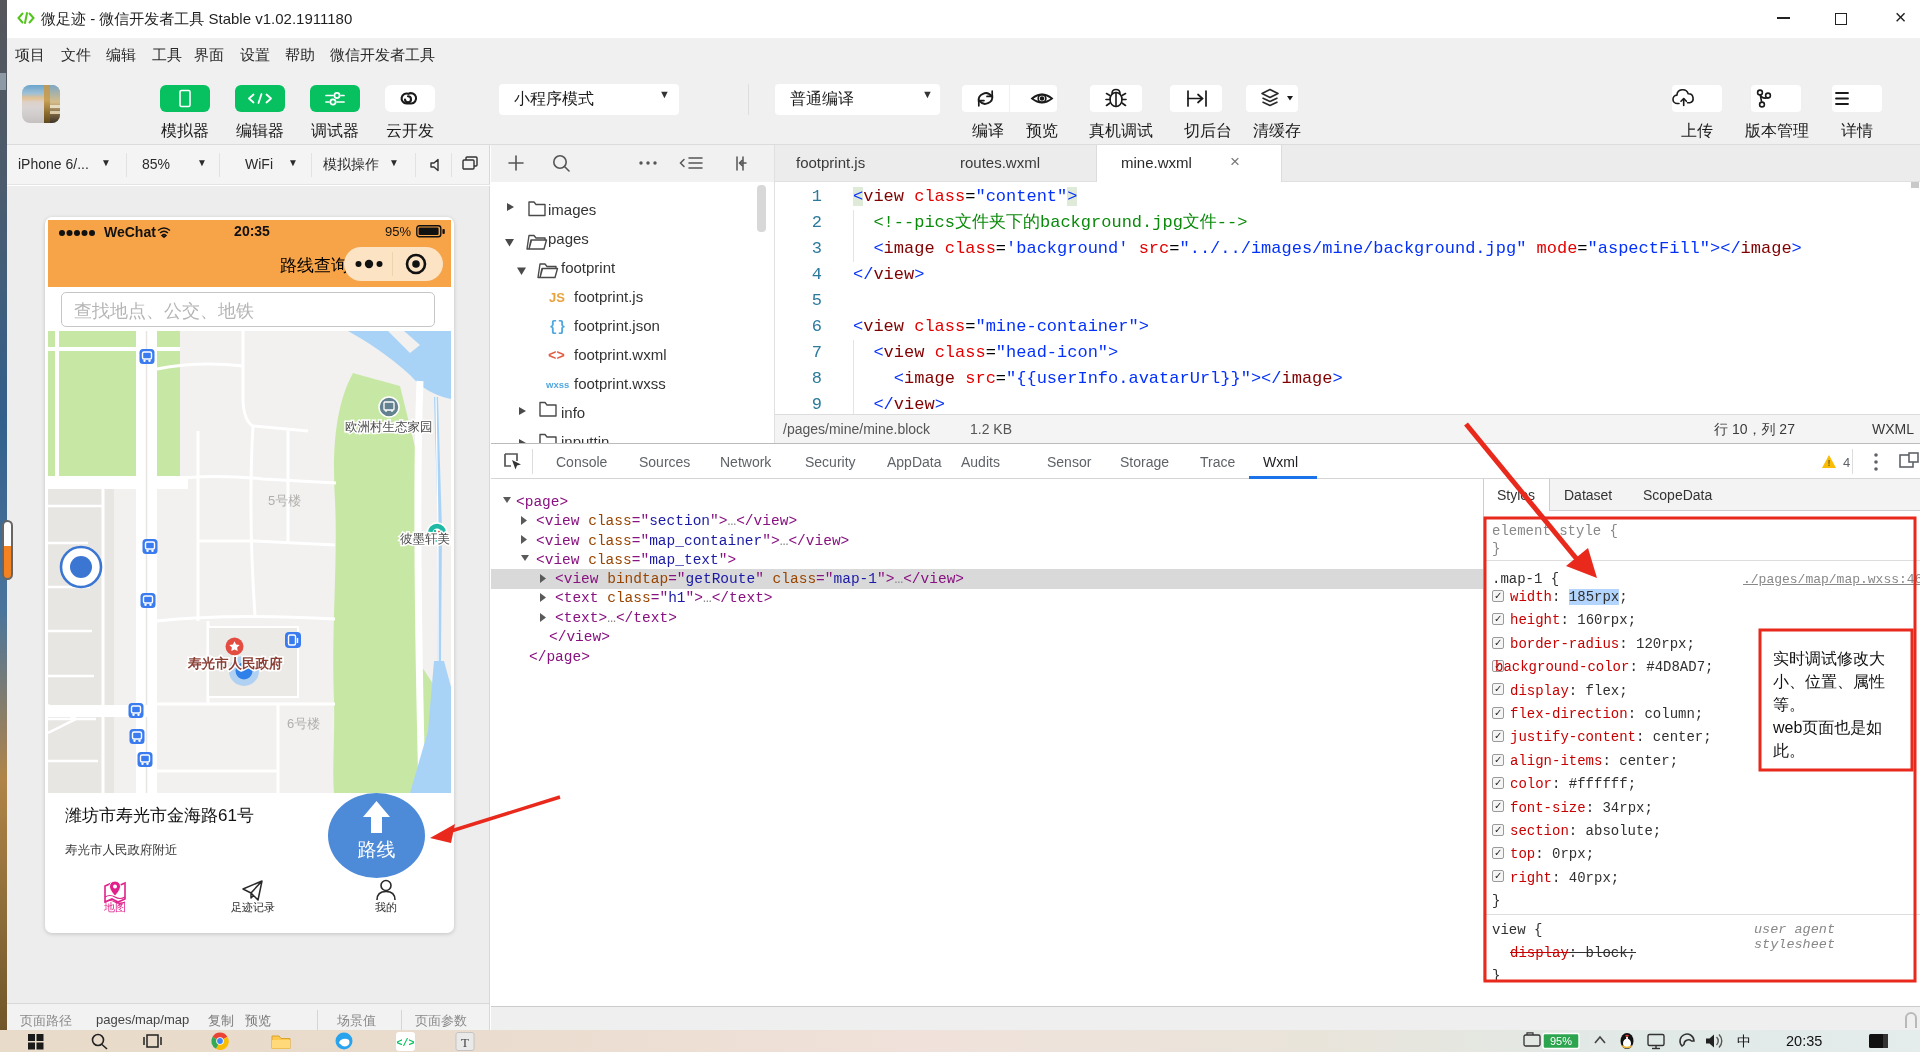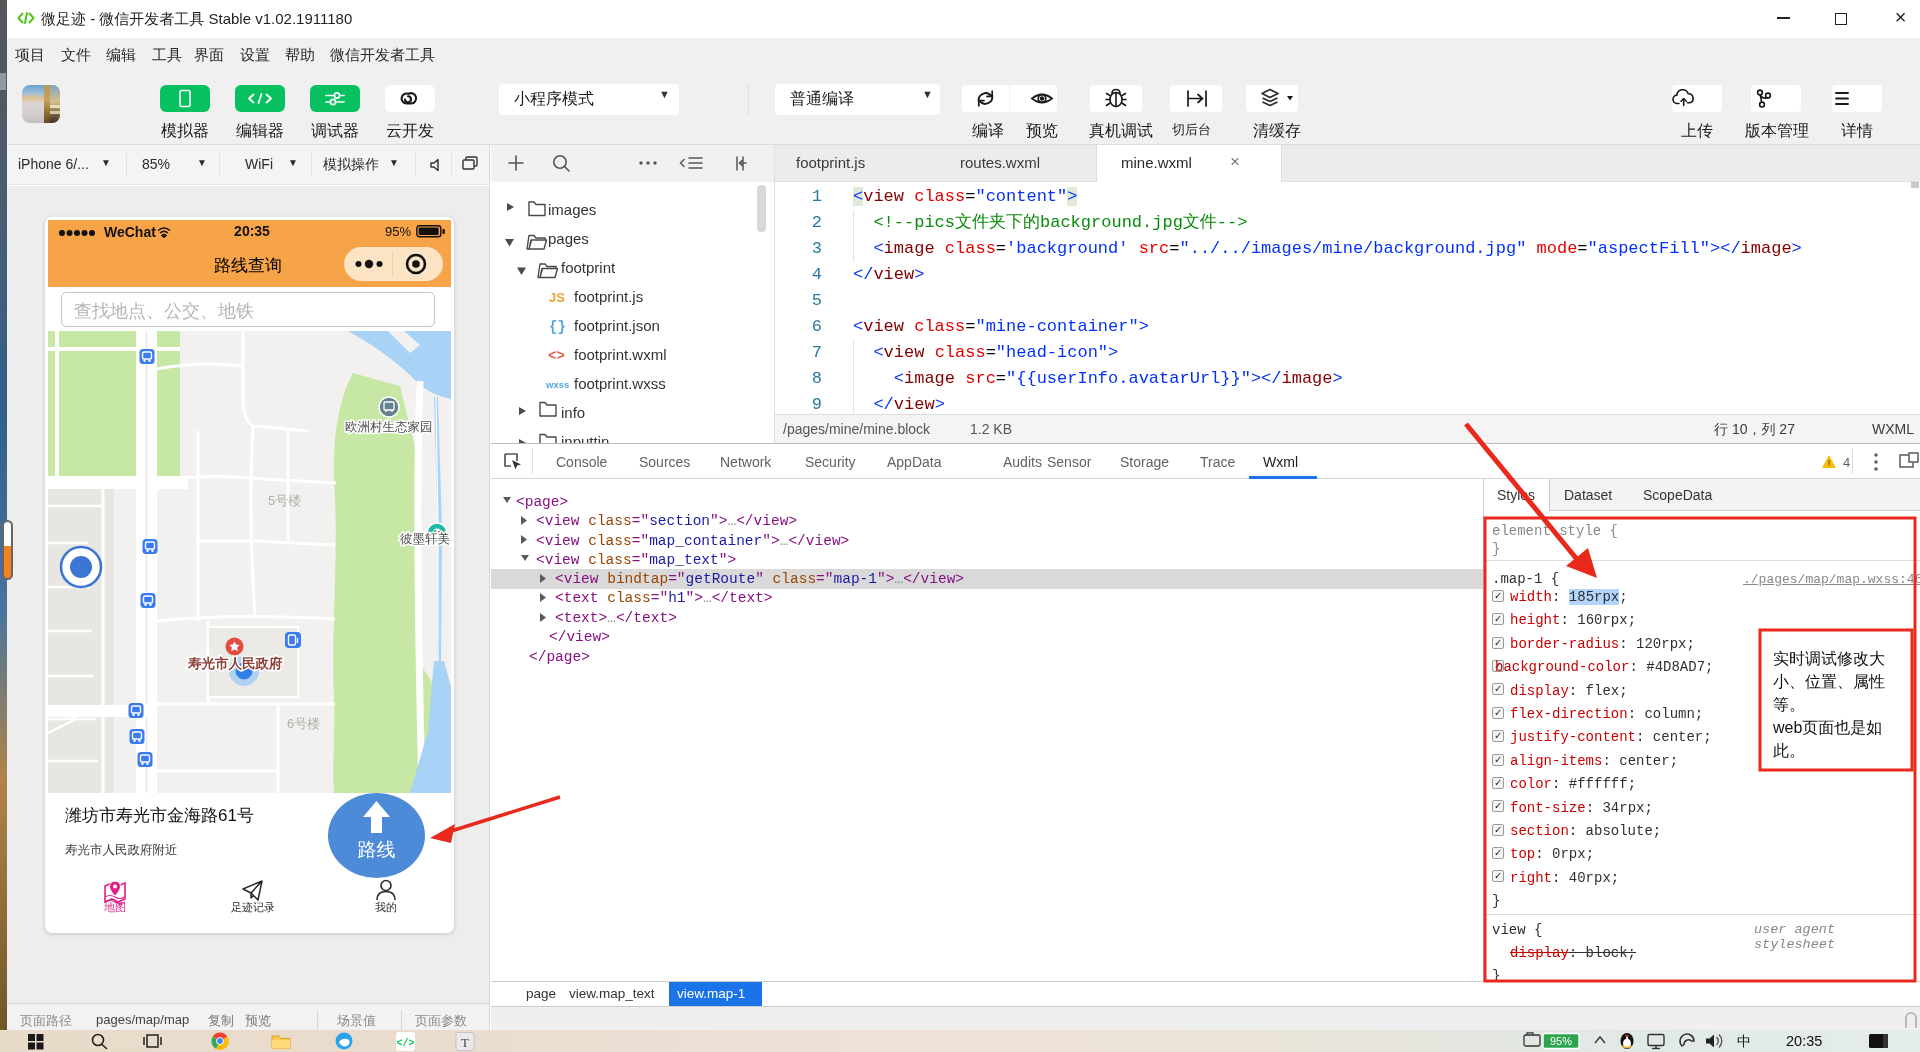--- a/index.html
+++ b/index.html
@@ -159,21 +159,21 @@
 
     <g transform="translate(870,0)" stroke="#1a1a1a" stroke-width="1.8" stroke-linecap="round">
       <path d="M4 8 h12"></path>
         <path d="M4 13.5 h12"></path>
         <path d="M4 19 h12"></path>
     </g>
   </svg>
   <div class="abs" style="left:951px;top:49px;width:60px;text-align:center;font-size:16px;color:#1a1a1a;">编译</div>
   <div class="abs" style="left:1005px;top:49px;width:60px;text-align:center;font-size:16px;color:#1a1a1a;">预览</div>
   <div class="abs" style="left:1077px;top:49px;width:74px;text-align:center;font-size:16px;color:#1a1a1a;">真机调试</div>
-  <div class="abs" style="left:1165px;top:49px;width:60px;text-align:left;font-size:13px;color:#1a1a1a;">切后台</div>
+  <div class="abs" style="left:1165px;top:49px;width:60px;text-align:right;font-size:16px;color:#1a1a1a;">切后台</div>
   <div class="abs" style="left:1240px;top:49px;width:60px;text-align:center;font-size:16px;color:#1a1a1a;">清缓存</div>
   <div class="abs" style="left:1660px;top:49px;width:60px;text-align:center;font-size:16px;color:#1a1a1a;">上传</div>
   <div class="abs" style="left:1737px;top:49px;width:66px;text-align:center;font-size:16px;color:#1a1a1a;">版本管理</div>
   <div class="abs" style="left:1820px;top:49px;width:60px;text-align:center;font-size:16px;color:#1a1a1a;">详情</div>
 </div>
 
 <div class="abs" id="simbar" style="left:7px;top:145px;width:483px;height:40px;background:#f4f4f4;border-bottom:1px solid #e4e4e4;border-right:1px solid #d8d8d8;font-size:14px;color:#2a2a2a;">
   <span class="abs" style="left:11px;top:11px;">iPhone 6/...</span>
     <span class="abs" style="left:94px;top:12px;font-size:10px;">▼</span>
   <div class="abs" style="left:119px;top:8px;width:1px;height:24px;background:#e2e2e2;"></div>
@@ -216,21 +216,21 @@
     </svg>
   <div class="abs" style="left:195px;top:37px;width:100px;text-align:center;color:#111;font-size:14px;font-weight:bold;">20:35</div>
   <div class="abs" style="left:378px;top:38px;color:#111;font-size:13px;">95%</div>
   <svg class="abs" style="left:409px;top:39px;" width="30" height="13" viewBox="0 0 30 13">
     <rect x="0.8" y="0.8" width="24" height="11" rx="2.5" fill="none" stroke="#111" stroke-width="1.4"></rect>
     <rect x="2.6" y="2.6" width="20" height="7.4" rx="1.2" fill="#111"></rect>
     <rect x="26.4" y="4" width="2.4" height="5" rx="1" fill="#111"></rect>
   </svg>
 
   <div class="abs" style="left:41px;top:57px;width:403px;height:44px;background:#f7a348;"></div>
-  <div class="abs" style="left:141px;top:68px;width:200px;text-align:center;font-size:17px;color:#000;">路线查询</div>
+  <div class="abs" style="left:141px;top:68px;width:200px;text-align:right;font-size:17px;color:#000;">路线查询</div>
   <div class="abs" style="left:337px;top:61px;width:99px;height:34px;border-radius:17px;background:#fbe3c4;"></div>
   <div class="abs" style="left:385px;top:66px;width:1px;height:24px;background:#edd3ae;"></div>
   <svg class="abs" style="left:337px;top:61px;" width="99" height="34" viewBox="0 0 99 33">
     <circle cx="25" cy="16.5" r="4.2" fill="#111"></circle>
       <circle cx="14.5" cy="16.5" r="3" fill="#111"></circle>
       <circle cx="35.5" cy="16.5" r="3" fill="#111"></circle>
     <circle cx="72" cy="16.5" r="9" fill="none" stroke="#111" stroke-width="2.6"></circle>
       <circle cx="72" cy="16.5" r="3.8" fill="#111"></circle>
   </svg>
 
@@ -507,21 +507,21 @@
       <path d="M2 2 h12 v7" fill="none" stroke="#555" stroke-width="1.7"></path>
       <path d="M2 2 v12 h6" fill="none" stroke="#555" stroke-width="1.7"></path>
       <path d="M9 8 l9 4.5 -4 1 -1.5 4 z" fill="#333"></path>
     </svg>
     <div class="abs" style="left:41px;top:5px;width:1px;height:25px;background:#ddd;"></div>
     <span class="abs" style="left:65px;top:10px;">Console</span>
     <span class="abs" style="left:148px;top:10px;">Sources</span>
     <span class="abs" style="left:229px;top:10px;">Network</span>
     <span class="abs" style="left:314px;top:10px;">Security</span>
     <span class="abs" style="left:396px;top:10px;">AppData</span>
-    <span class="abs" style="left:512px;top:10px;">Audits</span>
+    <span class="abs" style="left:470px;top:10px;">Audits</span>
     <span class="abs" style="left:556px;top:10px;">Sensor</span>
     <span class="abs" style="left:629px;top:10px;">Storage</span>
     <span class="abs" style="left:709px;top:10px;">Trace</span>
     <span class="abs" style="left:772px;top:10px;color:#202124;">Wxml</span>
     <div class="abs" style="left:758px;top:32px;width:68px;height:3px;background:#1a73e8;"></div>
     <svg class="abs" style="left:1330px;top:9px;" width="30" height="18" viewBox="0 0 30 18">
       <path d="M8 2 L15 15 H1 Z" fill="#fbbc04"></path>
         <text x="8" y="13" font-size="9" text-anchor="middle" fill="#333" font-family="'Liberation Sans',sans-serif">!</text>
       <text x="22" y="14" font-size="13" fill="#5f6368" font-family="'Liberation Sans',sans-serif">4</text>
     </svg>
@@ -608,26 +608,20 @@
         <div class="abs" style="left:26px;top:359px;"><span class="pn">right</span>: 40rpx;</div>
       <div class="abs" style="left:8px;top:382px;">}</div>
       <div class="abs" style="left:0;top:403px;width:436px;height:1px;background:#ddd;"></div>
       <div class="abs" style="left:8px;top:411px;">view {</div>
       <div class="abs" style="left:258px;top:411px;color:#888;font-style:italic;font-size:13.5px;margin-left:12px;">user agent stylesheet</div>
       <div class="abs" style="left:26px;top:434px;text-decoration:line-through;"><span class="pn" style="text-decoration:line-through;">display</span>: block;</div>
       <div class="abs" style="left:8px;top:457px;">}</div>
     </div>
   </div>
 
-  <div class="abs" style="left:0;top:537px;width:1429px;height:25px;background:#fff;border-top:1px solid #ccc;font-size:13.5px;color:#333;">
-    <span class="abs" style="left:35px;top:4px;">page</span>
-    <span class="abs" style="left:78px;top:4px;">view.map_text</span>
-    <div class="abs" style="left:178px;top:0;width:93px;height:25px;background:#1a73e8;"></div>
-    <span class="abs" style="left:186px;top:4px;color:#fff;">view.map-1</span>
-  </div>
   <div class="abs" style="left:0;top:562px;width:1429px;height:25px;background:#efefef;border-top:1px solid #ccc;"></div>
   <svg class="abs" style="left:1413px;top:566px;" width="14" height="18" viewBox="0 0 14 18">
       <path d="M2 18 V8 a5 5 0 0 1 10 0 V18" fill="none" stroke="#b9b9b9" stroke-width="2"></path>
     </svg>
 </div>
 
 <div class="abs" id="taskbar" style="left:0;top:1030px;width:1920px;height:22px;background:linear-gradient(90deg,#e9dbc9 0%,#eadcce 25%,#f0e2da 48%,#e9e4da 68%,#e1e9e7 85%,#e4ecec 100%);">
   <svg class="abs" style="left:0;top:0;" width="1920" height="22" viewBox="0 0 1920 22">
 
     <g fill="#1a1a1a">

